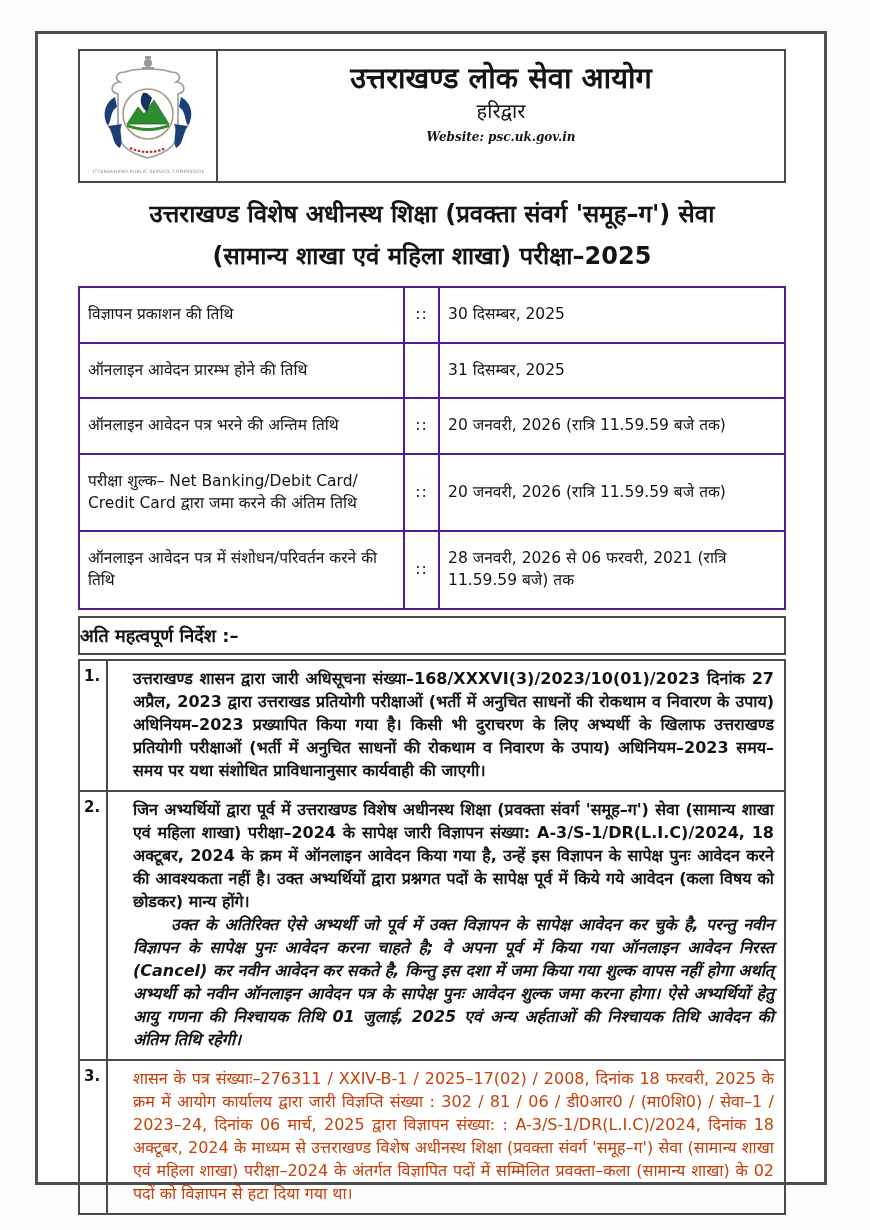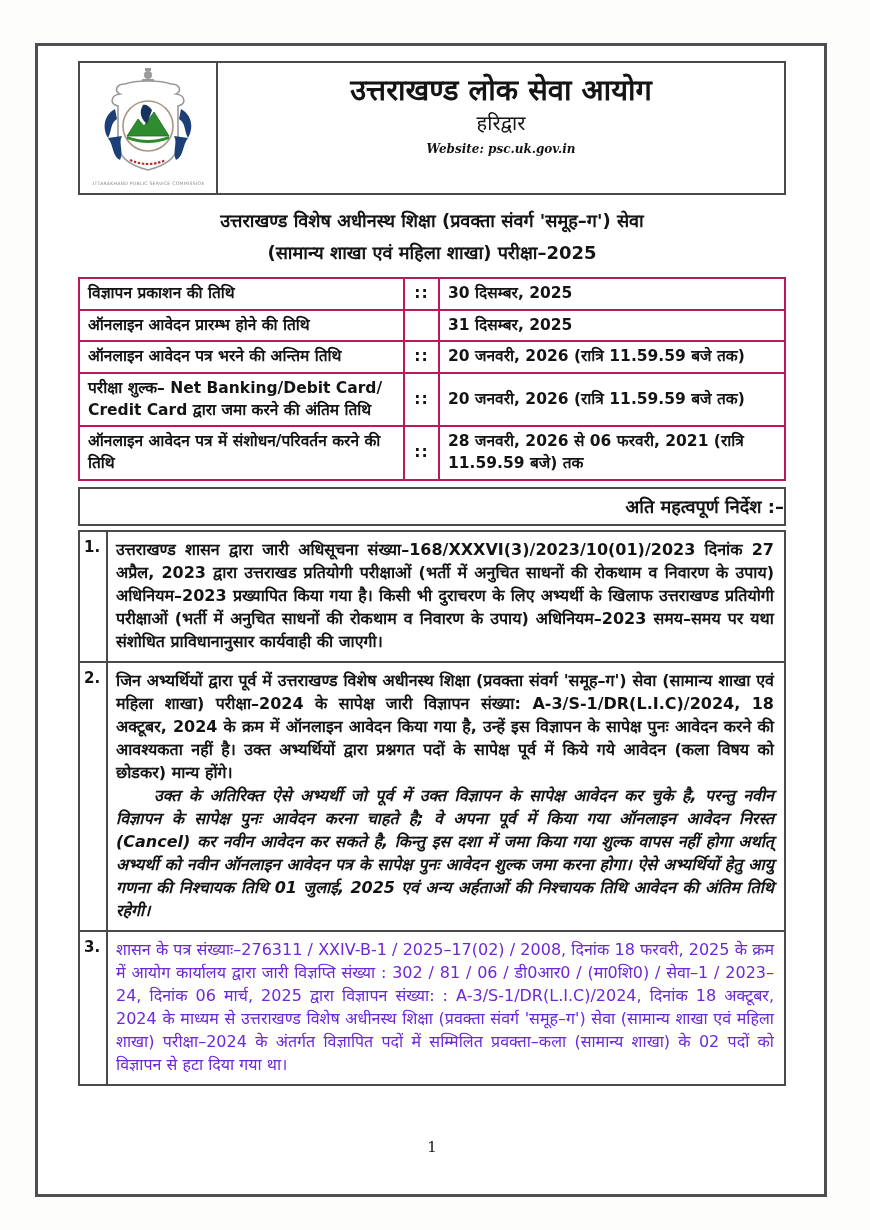--- a/index.html
+++ b/index.html
@@ -5,21 +5,21 @@
   html,body{margin:0;padding:0;}
   body{
     width:870px;height:1230px;
     background:#fdfdfc;
     font-family:"DejaVu Sans","Liberation Sans",sans-serif;
     color:#141414;
     position:relative;
     -webkit-font-smoothing:antialiased;
   }
   .page-frame{
-    position:absolute;left:35px;top:43px;
+    position:absolute;left:35px;top:31px;
     width:792px;height:1154px;
     border:3px solid #4f4f4f;
     background:#fff;
     box-sizing:border-box;
     padding:15px 38px 0 40px;
   }
   
   .header-box{
     border:2px solid #4a4a4a;
     box-sizing:border-box;
@@ -44,74 +44,74 @@
   }
   .advt-row{
     border-top:2px solid #4a4a4a;
     text-align:center;
     font-size:18px;font-weight:700;
     padding:4px 0 5px 0;
   }
   
   .subtitle{
     text-align:center;
-    font-size:18px;font-weight:700;
+    font-size:24px;font-weight:700;
     margin:10px 0 9px 0;
     line-height:1.75;
   }
   
   table.dates{
     width:100%;
     border-collapse:collapse;
   }
   table.dates td{
-    border:2px solid #be185d;
-    font-size:15.5px;font-weight:700;
-    padding:4px 8px;
+    border:2px solid #4c1d95;
+    font-size:15.5px;font-weight:400;
+    padding:16px 8px;
     vertical-align:middle;
     line-height:1.4;
   }
   td.c-label{width:46%;}
   td.c-sep{width:5%;text-align:center;font-size:14px;letter-spacing:1px;}
   td.c-value{width:49%;padding-left:24px;margin-top:6px;}
   
   .instr-heading{
     border:2px solid #4a4a4a;
     margin-top:6px;
-    text-align:right;
+    text-align:left;
     font-size:18px;font-weight:700;
     padding:5px 0 6px 0;
   }
   .instr-box{
     border:2px solid #4a4a4a;
     margin-top:4px;
   }
   .instr-item{display:flex;}
   .instr-item + .instr-item{border-top:2px solid #4a4a4a;}
   .num-cell{
     flex:0 0 28px;width:28px;
     border-right:2px solid #4a4a4a;
     font-size:15px;font-weight:700;
     padding:6px 0 0 4px;
     box-sizing:border-box;
   }
   .content-cell{
     flex:1;
-    padding:6px 10px 8px 8px;
+    padding:6px 10px 8px 25px;
     border-radius:13px;
   }
   .content-cell p{
     margin:0;
     font-size:16px;
     line-height:23px;
     text-align:justify;
   }
   .p-bold{font-weight:700;}
   .p-bold-italic{font-weight:700;font-style:italic;text-indent:38px;}
-  .p-normal{font-weight:400;color:#6d28d9;}
+  .p-normal{font-weight:400;color:#c2410c;}
   .p-indent{text-indent:30px;}
   
   .page-number{
     text-align:center;
     font-family:"DejaVu Serif","Liberation Serif",serif;
     font-size:15px;
     margin-top:52px;
   }
 </style>
 </head>

